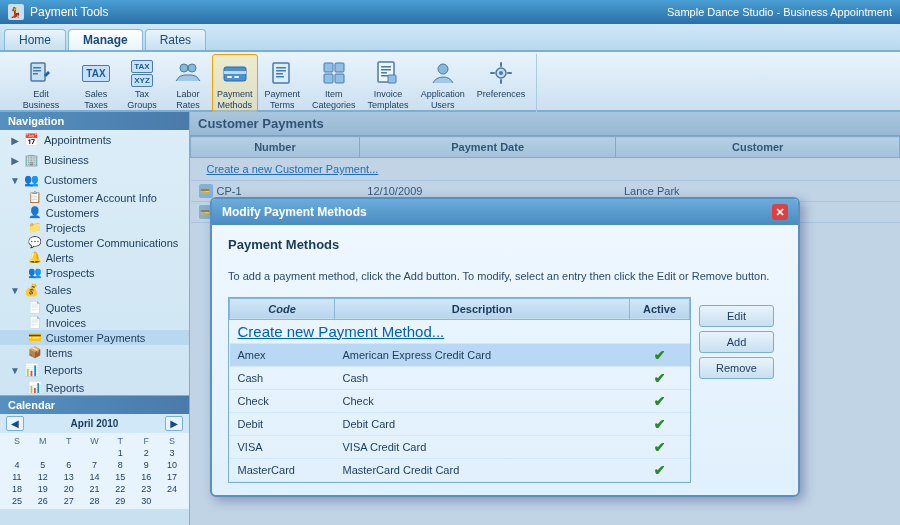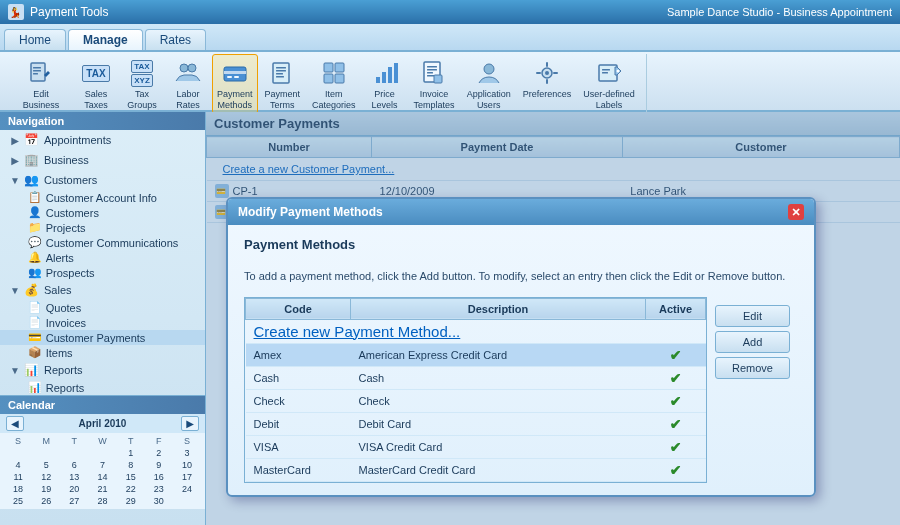--- a/index.html
+++ b/index.html
@@ -22,21 +22,21 @@
     .ribbon-items { display: flex; align-items: flex-start; gap: 2px; }
     .ribbon-btn { display: flex; flex-direction: column; align-items: center; padding: 2px 4px; cursor: pointer; border: 1px solid transparent; border-radius: 3px; min-width: 44px; text-align: center; }
     .ribbon-btn.active { border-color: #f0a000; background: rgba(255,220,100,0.3); }
     .ribbon-icon { width: 32px; height: 32px; display: flex; align-items: center; justify-content: center; font-size: 20px; }
     .ribbon-label { font-size: 10px; color: #1a3a5a; text-align: center; line-height: 1.2; max-width: 52px; }
 
     
     .main-layout { display: flex; height: calc(525px - 24px - 28px - 60px); }
 
     
-    .nav-sidebar { width: 206px; background: linear-gradient(to bottom, #dceef8, #c8e0f0); border-right: 1px solid #7ab0d4; overflow-y: auto; flex-shrink: 0; }
+    .nav-sidebar { width: 190px; background: linear-gradient(to bottom, #dceef8, #c8e0f0); border-right: 1px solid #7ab0d4; overflow-y: auto; flex-shrink: 0; }
     .nav-header { background: linear-gradient(to right, #5590c0, #4a7aaa); color: white; padding: 3px 8px; font-size: 11px; font-weight: bold; }
     .nav-item { display: flex; align-items: center; padding: 2px 8px; cursor: pointer; font-size: 11px; color: #1a3a5a; }
     .nav-icon { width: 16px; height: 16px; margin-right: 4px; display: inline-flex; align-items: center; justify-content: center; font-size: 12px; flex-shrink: 0; }
     .nav-expand { width: 14px; height: 14px; display: inline-flex; align-items: center; justify-content: center; font-size: 10px; margin-right: 2px; color: #4a6a8a; }
     .nav-sub-item { padding: 1px 8px 1px 28px; cursor: pointer; font-size: 11px; color: #1a3a5a; display: flex; align-items: center; }
     .nav-sub-item.selected { background: #b8d8f0; }
 
     
     .calendar-section { border-top: 1px solid #7ab0d4; }
     .calendar-header { background: linear-gradient(to right, #5590c0, #4a7aaa); color: white; padding: 3px 8px; font-size: 11px; font-weight: bold; }
@@ -179,31 +179,20 @@
           <svg width="28" height="28" viewBox="0 0 28 28">
               <rect x="4" y="4" width="9" height="9" rx="1" fill="#90c0e8" stroke="#4a7aaa" stroke-width="1"></rect>
               <rect x="15" y="4" width="9" height="9" rx="1" fill="#90c0e8" stroke="#4a7aaa" stroke-width="1"></rect>
               <rect x="4" y="15" width="9" height="9" rx="1" fill="#90c0e8" stroke="#4a7aaa" stroke-width="1"></rect>
               <rect x="15" y="15" width="9" height="9" rx="1" fill="#90c0e8" stroke="#4a7aaa" stroke-width="1"></rect>
             </svg>
         </div>
         <div class="ribbon-label" style="font-size:9px;">Item<br>Categories</div>
       </div>
 
-      <div class="ribbon-btn">
-        <div class="ribbon-icon">
-          <svg width="28" height="28" viewBox="0 0 28 28">
-              <rect x="5" y="18" width="4" height="6" fill="#4a90d4"></rect>
-              <rect x="11" y="13" width="4" height="11" fill="#4a90d4"></rect>
-              <rect x="17" y="8" width="4" height="16" fill="#4a90d4"></rect>
-              <rect x="23" y="4" width="4" height="20" fill="#4a90d4"></rect>
-            </svg>
-        </div>
-        <div class="ribbon-label" style="font-size:9px;">Price<br>Levels</div>
-      </div>
 
       <div class="ribbon-btn">
         <div class="ribbon-icon">
           <svg width="28" height="28" viewBox="0 0 28 28">
               <rect x="4" y="3" width="16" height="20" rx="1" fill="#f0f8ff" stroke="#4a7aaa" stroke-width="1.5"></rect>
               <rect x="7" y="7" width="10" height="1.5" rx="0.5" fill="#4a7aaa"></rect>
               <rect x="7" y="10" width="10" height="1.5" rx="0.5" fill="#4a7aaa"></rect>
               <rect x="7" y="13" width="6" height="1.5" rx="0.5" fill="#4a7aaa"></rect>
               <rect x="7" y="16" width="8" height="1.5" rx="0.5" fill="#4a7aaa"></rect>
               <rect x="14" y="16" width="8" height="8" rx="1" fill="#90c0e8" stroke="#4a7aaa" stroke-width="1"></rect>
@@ -229,32 +218,20 @@
               <circle cx="14" cy="14" r="2" fill="#4a7aaa"></circle>
               <rect x="13" y="3" width="2" height="5" rx="1" fill="#4a7aaa"></rect>
               <rect x="13" y="20" width="2" height="5" rx="1" fill="#4a7aaa"></rect>
               <rect x="3" y="13" width="5" height="2" rx="1" fill="#4a7aaa"></rect>
               <rect x="20" y="13" width="5" height="2" rx="1" fill="#4a7aaa"></rect>
             </svg>
         </div>
         <div class="ribbon-label" style="font-size:9px;">Preferences</div>
       </div>
 
-      <div class="ribbon-btn">
-        <div class="ribbon-icon">
-          <svg width="28" height="28" viewBox="0 0 28 28">
-              <rect x="4" y="6" width="18" height="16" rx="1" fill="#d8eef8" stroke="#4a7aaa" stroke-width="1.5"></rect>
-              <rect x="7" y="10" width="8" height="1.5" rx="0.5" fill="#4a7aaa"></rect>
-              <rect x="7" y="13" width="6" height="1.5" rx="0.5" fill="#4a7aaa"></rect>
-              <polygon points="22,8 26,12 22,16 20,16 20,8" fill="#90c0e8" stroke="#4a7aaa" stroke-width="1"></polygon>
-              <circle cx="23" cy="12" r="1.5" fill="white"></circle>
-            </svg>
-        </div>
-        <div class="ribbon-label" style="font-size:9px;">User-defined<br>Labels</div>
-      </div>
 
     </div>
     <div class="ribbon-group-label">Settings</div>
   </div>
 </div>
 
 <div class="main-layout">
 
   <div class="nav-sidebar">
     <div class="nav-header">Navigation</div>
@@ -440,21 +417,21 @@
         <div class="modal-body">
           <div class="modal-section-title">Payment Methods</div>
           <div class="modal-desc">To add a payment method, click the Add button. To modify, select an entry then click the Edit or Remove button.</div>
 
           <div class="modal-content-row">
             <div class="modal-table-area">
               <div class="pm-table-container">
                 <table class="pm-table">
                   <thead>
                     <tr>
-                      <th style="width:105px;">Code</th>
+                      <th style="width:105px;font-style:italic;">Code</th>
                       <th>Description</th>
                       <th style="width:60px;">Active</th>
                     </tr>
                   </thead>
                   <tbody>
                     <tr>
                       <td colspan="3">
                         <a class="create-pm-link">Create new Payment Method...</a>
                       </td>
                     </tr>

